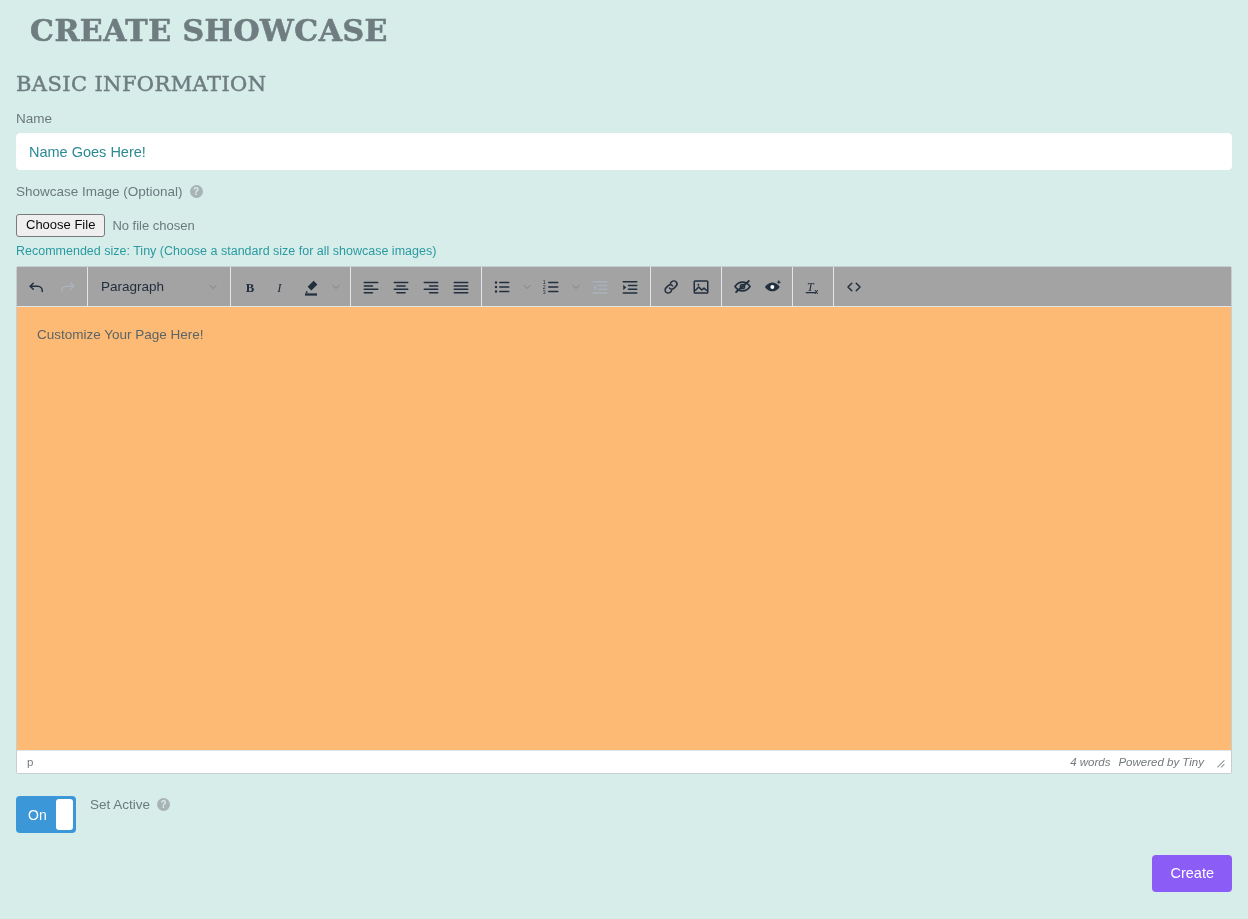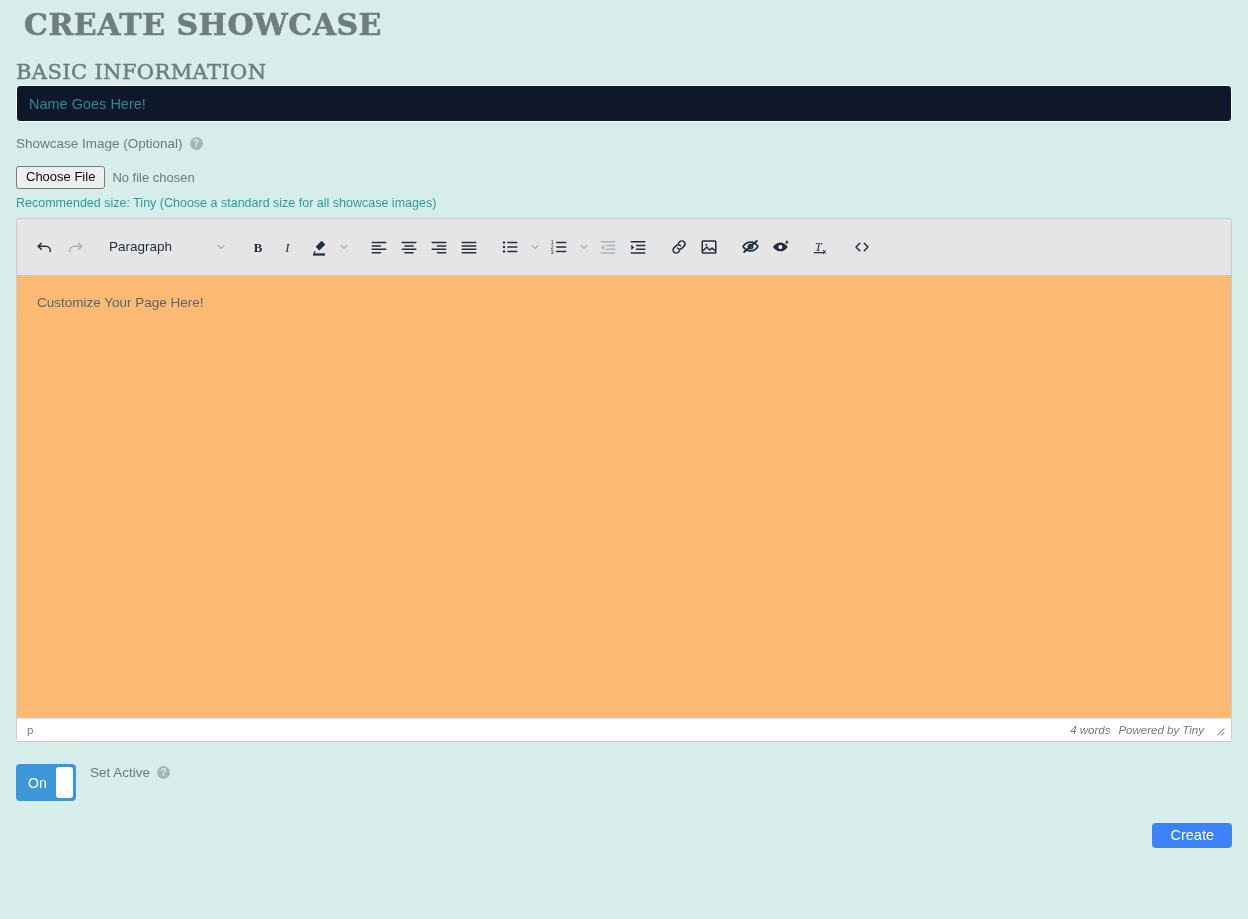--- a/index.html
+++ b/index.html
@@ -20,21 +20,21 @@
     width: 1248px;
   }
 
   
   .title-main {
     font-family: "DejaVu Serif", serif;
     font-weight: bold;
     font-size: 30px;
     letter-spacing: 0.5px;
     color: #6f7d80;
-    margin: 8px;
+    margin: 14px;
     line-height: 34px;
     text-transform: uppercase;
     -webkit-text-stroke: 0.6px #6f7d80;
   }
   .title-sub {
     font-family: "DejaVu Serif", serif;
     font-weight: normal;
     font-size: 21px;
     letter-spacing: 0.4px;
     color: #6f7d80;
@@ -72,21 +72,21 @@
   }
 
   
   .name-input {
     display: block;
     width: 1216px;
     height: 37px;
     box-sizing: border-box;
     border: 1px solid #ffffff;
     border-radius: 4px;
-    background: #0f172a;
+    background: #ffffff;
     color: #2b8a93;
     font-size: 14.5px;
     font-family: "Liberation Sans", sans-serif;
     padding: 0 12px;
     outline: none;
   }
   .name-input::placeholder { color: #2b8a93; }
 
   
   .file-row {
@@ -125,22 +125,22 @@
     border: 1px solid #c8cdcf;
     border-radius: 2px;
     background: #fff;
     box-sizing: border-box;
   }
   .tox-toolbar {
     display: flex;
     align-items: center;
     height: 39px;
     border-bottom: 1px solid #e3e6e8;
-    background: #e5e5e5;
-    padding: 8px;
+    background: #a3a3a3;
+    padding: 0;
   }
   .tb-group {
     display: flex;
     align-items: center;
     height: 100%;
     padding: 0 5px;
     border-right: 1px solid #e3e6e8;
   }
   .tb-group:last-child { border-right: none; }
   .tb-btn {
@@ -261,39 +261,42 @@
     line-height: 17px;
   }
 
   
   .footer {
     display: flex;
     justify-content: flex-end;
     margin-top: 22px;
   }
   .create-btn {
-    background: #3b82f6;
+    background: #8b5cf6;
     color: #fff;
     border: none;
     border-radius: 4px;
     font-size: 14.5px;
     font-family: "Liberation Sans", sans-serif;
-    padding: 4px 18px;
+    padding: 10px 18px;
     cursor: pointer;
     line-height: 17px;
   }
 </style>
 </head>
 <body>
 
 <div class="page">
 
   <h1 class="title-main">Create Showcase</h1>
   <h2 class="title-sub">Basic Information</h2>
 
+  <div class="field-label">
+    <span>Name</span>
+  </div>
   <input class="name-input" type="text" placeholder="Name Goes Here!" style="">
 
   <div class="field-label">
     <span>Showcase Image (Optional)</span>
     <span class="help-icon">?</span>
   </div>
   <div class="file-row">
     <button class="choose-file-btn">Choose File</button>
     <span class="no-file-text">No file chosen</span>
   </div>

